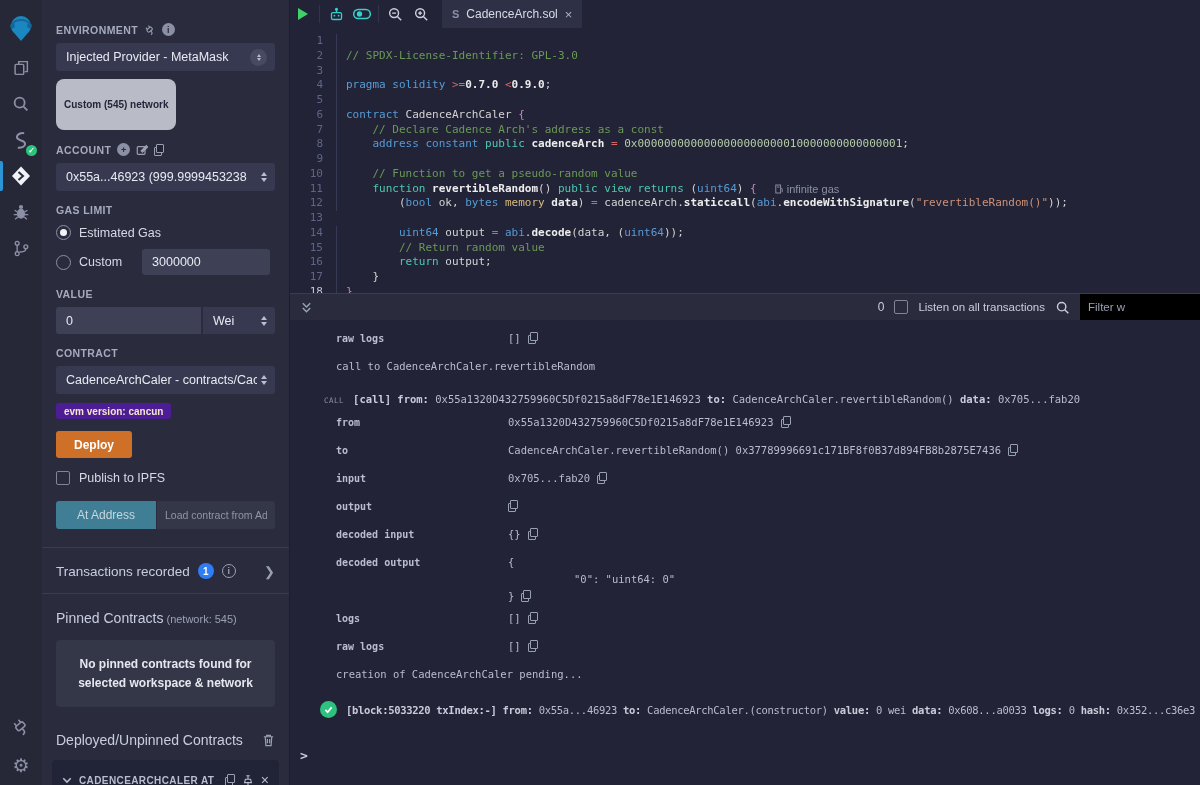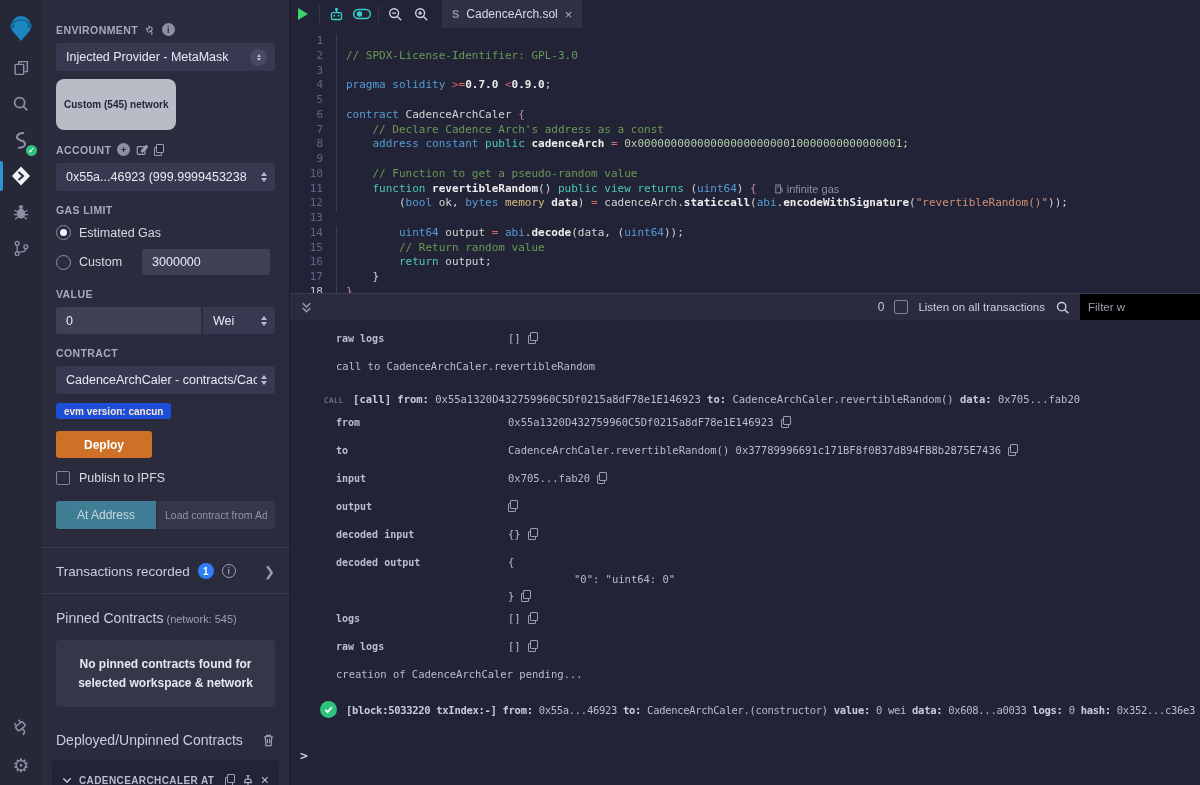--- a/index.html
+++ b/index.html
@@ -25,31 +25,31 @@
   .lbl{display:flex;align-items:center;gap:6px;font-size:10.5px;color:#a6aabf;letter-spacing:.4px;margin-top:13px;font-weight:bold;}
   .select{height:28px;background:#363950;border-radius:3px;display:flex;align-items:center;padding:0 8px 0 10px;color:#e8eaf2;font-size:12.5px;margin-top:7px;cursor:pointer;}
   .select .stxt{flex:1;white-space:nowrap;overflow:hidden;}
   .arrows{display:flex;flex-direction:column;gap:2px;flex:none;margin-left:4px;}
   .arr-up{width:0;height:0;border-left:3.5px solid transparent;border-right:3.5px solid transparent;border-bottom:4px solid #b9bdcf;}
   .arr-dn{width:0;height:0;border-left:3.5px solid transparent;border-right:3.5px solid transparent;border-top:4px solid #b9bdcf;}
   .circ-step{width:17px;height:17px;border-radius:50%;background:#474a60;display:flex;flex-direction:column;align-items:center;justify-content:center;gap:1px;flex:none;}
   .circ-step .arr-up{border-bottom-width:3px;border-left-width:2.5px;border-right-width:2.5px;}
   .circ-step .arr-dn{border-top-width:3px;border-left-width:2.5px;border-right-width:2.5px;}
   .badge-gray{display:inline-block;margin-top:8px;background:#b9bcc7;color:#23263a;font-size:10px;font-weight:bold;padding:20px 8px;border-radius:8px;}
-  .badge-evm{display:inline-block;margin-top:9px;background:#1d4ed8;color:#f5e4d2;font-size:10px;font-weight:bold;padding:2.5px 8px;border-radius:3px;}
+  .badge-evm{display:inline-block;margin-top:9px;background:#4c1d95;color:#f5e4d2;font-size:10px;font-weight:bold;padding:2.5px 8px;border-radius:3px;}
   .info-dot{width:13px;height:13px;border-radius:50%;background:#8b90a5;color:#2a2c3e;font-size:9px;font-weight:bold;display:inline-flex;align-items:center;justify-content:center;font-style:normal;}
   .info-o{width:14px;height:14px;border-radius:50%;border:1px solid #9aa0b4;color:#9aa0b4;font-size:9px;font-weight:bold;display:inline-flex;align-items:center;justify-content:center;}
   .radio-row{display:flex;align-items:center;gap:8px;margin-top:9px;font-size:12.5px;color:#d7dae6;}
   .radio{width:15px;height:15px;border:1px solid #8b90a5;border-radius:50%;flex:none;position:relative;}
   .radio.sel::after{content:"";position:absolute;left:3px;top:3px;width:7px;height:7px;border-radius:50%;background:#f2f3f8;}
   .gas-input{width:128px;height:26px;background:#3e4156;border:none;border-radius:3px;color:#e8eaf2;font-size:12.5px;padding:0 10px;margin-left:12px;font-family:"Liberation Sans",sans-serif;}
   .val-row{display:flex;gap:2px;margin-top:7px;}
   .val-input{flex:1;height:27px;background:#3e4156;border:none;border-radius:3px 0 0 3px;color:#e8eaf2;font-size:12.5px;padding:0 10px;font-family:"Liberation Sans",sans-serif;min-width:0;}
   .wei-select{width:72px;height:27px;margin-top:0;border-radius:0 3px 3px 0;}
-  .deploy-btn{margin-top:12px;width:96px;height:27px;background:#cf7028;border:none;border-radius:3px;color:#fff;font-weight:bold;font-size:12px;cursor:pointer;font-family:"Liberation Sans",sans-serif;}
+  .deploy-btn{margin-top:12px;width:76px;height:27px;background:#cf7028;border:none;border-radius:3px;color:#fff;font-weight:bold;font-size:12px;cursor:pointer;font-family:"Liberation Sans",sans-serif;}
   .chk-row{display:flex;align-items:center;gap:9px;margin-top:13px;font-size:12.5px;color:#d7dae6;}
   .cbx{width:14px;height:14px;border:1px solid #80859b;border-radius:2px;background:transparent;flex:none;}
   .ataddr-row{display:flex;margin-top:16px;gap:1px;}
   .ataddr-btn{width:100px;height:28px;background:#3f7e94;border:none;border-radius:3px 0 0 3px;color:#c8d6de;font-weight:normal;font-size:12px;cursor:pointer;font-family:"Liberation Sans",sans-serif;}
   .ataddr-input{flex:1;height:28px;background:#343748;border:none;border-radius:0 3px 3px 0;color:#c3c7d6;font-size:10.5px;padding:0 8px;min-width:0;font-family:"Liberation Sans",sans-serif;}
   .ataddr-input::placeholder{color:#8f94a8;}
   .divider{height:1px;background:#3a3d50;margin:18px -14px 0 -14px;}
   .tx-row{display:flex;align-items:center;gap:8px;padding:15px 0 14px 0;font-size:13.5px;color:#c9cde0;}
   .badge-blue{width:16px;height:16px;border-radius:50%;background:#2e7cf6;color:#fff;font-size:10px;font-weight:bold;display:inline-flex;align-items:center;justify-content:center;}
   .tx-chev{margin-left:auto;color:#9aa0b4;font-size:13px;}

